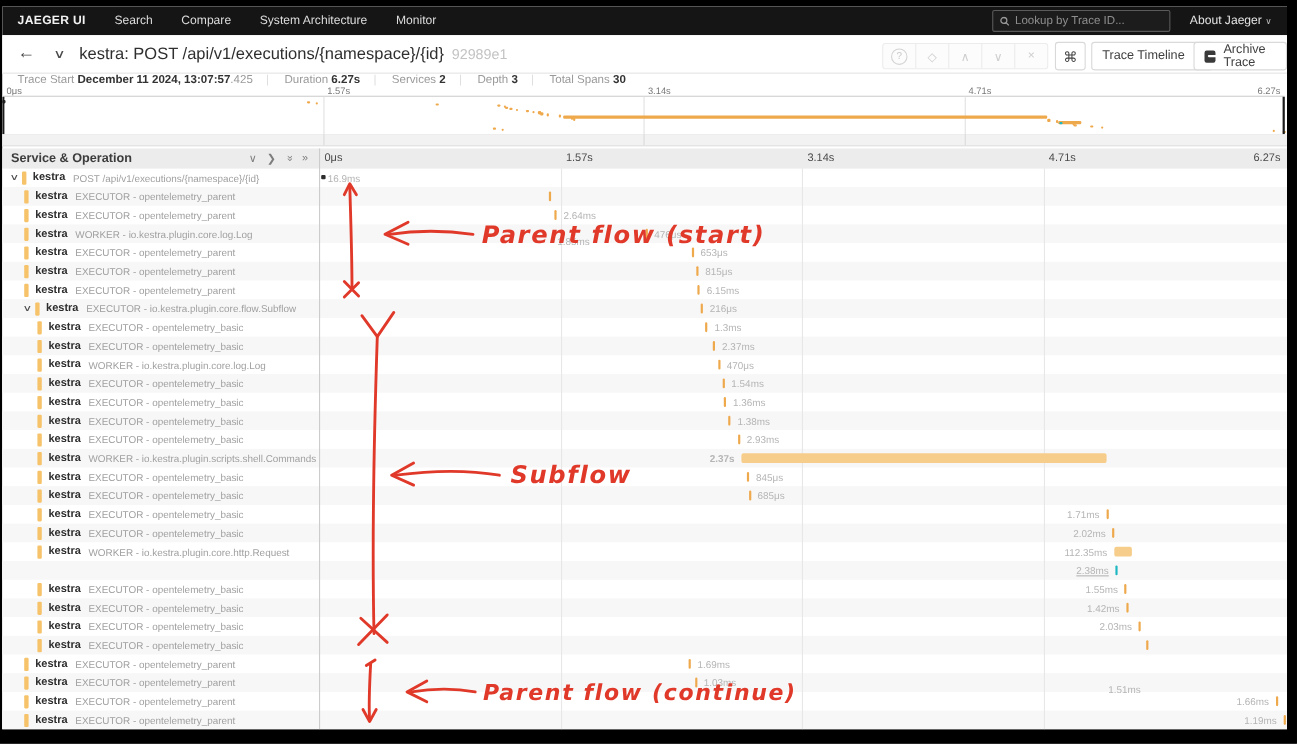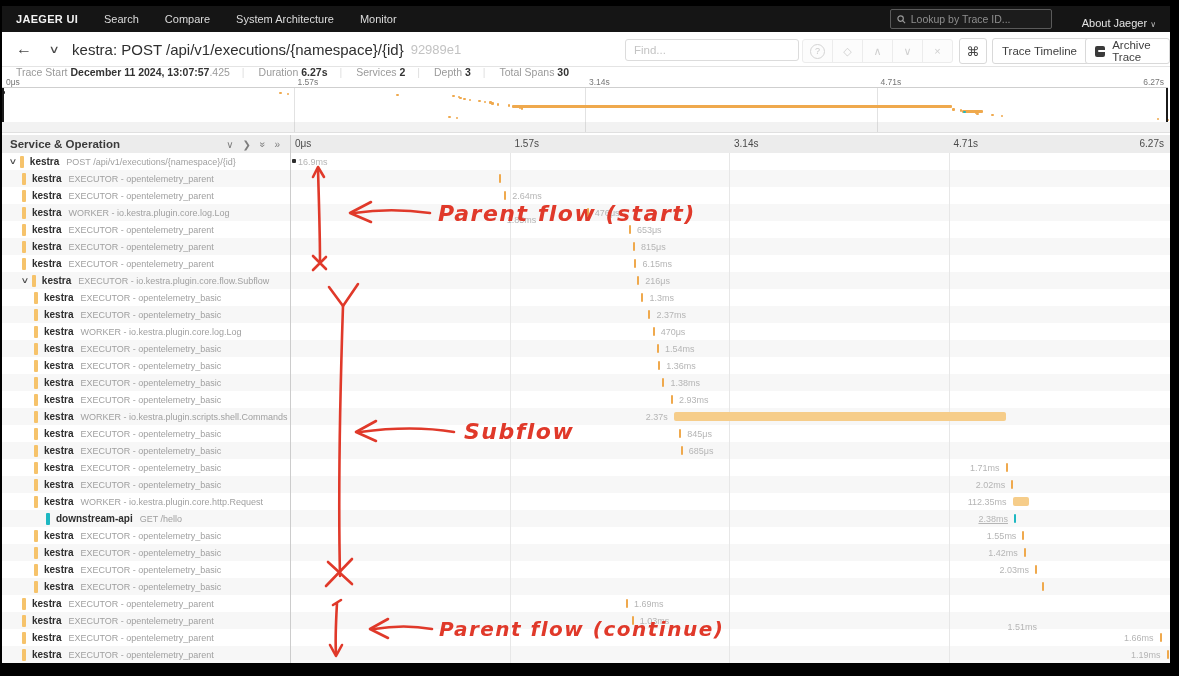--- a/index.html
+++ b/index.html
@@ -3,21 +3,21 @@
 <meta charset="utf-8">
 <style>
   html,body{margin:0;padding:0;background:#000;}
   body{width:1179px;height:676px;position:relative;overflow:hidden;
        font-family:"Liberation Sans",sans-serif;-webkit-font-smoothing:antialiased;}
   #app{position:absolute;left:2px;top:6px;width:1168px;height:657px;background:#fff;overflow:hidden;}
   
   .navbar{position:absolute;left:0;top:0;width:100%;height:26px;background:#151515;display:flex;align-items:center;}
   .nav-logo{color:#f2f2f2;font-size:11px;font-weight:700;margin-left:14px;letter-spacing:.3px;}
   .nav-item{color:#dcdcdc;font-size:11px;margin-left:26px;cursor:pointer;}
-  .nav-right{margin-left:auto;display:flex;align-items:flex-end;margin-right:14px;gap:30px;}
+  .nav-right{margin-left:auto;display:flex;align-items:center;margin-right:14px;gap:18px;}
   .nav-search{display:flex;align-items:center;gap:5px;width:148px;height:18px;border:1px solid #5a5a5a;border-radius:2px;padding:0 6px;background:#1c1c1c;}
   .nav-search svg{flex:0 0 auto;}
   .nav-search span{color:#8e8e8e;font-size:10.5px;white-space:nowrap;overflow:hidden;}
   .nav-about{color:#e4e4e4;font-size:11px;}
   .nav-about b{font-weight:400;} .caret{font-size:8px;color:#bbb;margin-left:3px;}
   
   .thead{position:absolute;left:0;top:26px;width:100%;height:34px;background:#fff;border-bottom:1px solid #e4e4e4;display:flex;align-items:center;}
   .back{font-size:16px;color:#4a4a4a;margin-left:14px;cursor:pointer;}
   .t-collapse{font-size:11px;color:#4a4a4a;margin-left:18px;cursor:pointer;transform:scaleX(1.4);}
   .t-title{font-size:15px;color:#2f2f2f;margin-left:14px;font-weight:500;white-space:nowrap;}
@@ -96,23 +96,20 @@
       </div>
       <span class="nav-about"><b>About Jaeger</b><span class="caret">∨</span></span>
     </div>
   </div>
 
   <div class="thead">
     <span class="back">←</span>
     <span class="t-collapse">∨</span>
     <span class="t-title">kestra: POST /api/v1/executions/{namespace}/{id}</span>
     <span class="t-id">92989e1</span>
-    <div class="find-wrap">
-      <input placeholder="Find..." style="">
-    </div>
     <div class="segctl">
       <span class="segbtn">
           <span class="qmark">?</span>
         </span>
       <span class="segbtn">
           <span>◇</span>
         </span>
       <span class="segbtn">
           <span>∧</span>
         </span>
@@ -356,21 +353,21 @@
         <div class="tk" style="left: 668.887px; background: rgb(239, 169, 77);"></div>
         <span class="tlbl" style="left: 676.887px;">2.93ms</span>
       </div>
       <div class="row">
         <div class="cell-l" style="padding-left: 32px;">
           <span class="cbar" style="background: rgb(246, 195, 107);"></span>
           <span class="svc">kestra</span>
           <span class="op">WORKER - io.kestra.plugin.scripts.shell.Commands</span>
         </div>
         <div class="tbar" style="left: 671.687px; width: 332px; background: rgb(246, 205, 138);"></div>
-        <span class="tlbl" style="right: 502.313px;">2.37s</span>
+        <span class="tlbl" style="right: 502.313px; font-weight: bold;">2.37s</span>
       </div>
       <div class="row">
         <div class="cell-l" style="padding-left: 32px;">
           <span class="cbar" style="background: rgb(246, 195, 107);"></span>
           <span class="svc">kestra</span>
           <span class="op">EXECUTOR - opentelemetry_basic</span>
         </div>
         <div class="tk" style="left: 677.289px; background: rgb(239, 169, 77);"></div>
         <span class="tlbl" style="left: 685.289px;">845μs</span>
       </div>
@@ -404,25 +401,20 @@
       <div class="row">
         <div class="cell-l" style="padding-left: 32px;">
           <span class="cbar" style="background: rgb(246, 195, 107);"></span>
           <span class="svc">kestra</span>
           <span class="op">WORKER - io.kestra.plugin.core.http.Request</span>
         </div>
         <div class="tbar" style="left: 1010.56px; width: 16px; background: rgb(246, 205, 138);"></div>
         <span class="tlbl" style="right: 163.435px;">112.35ms</span>
       </div>
       <div class="row">
-        <div class="cell-l" style="padding-left: 44px;">
-          <span class="cbar" style="background: rgb(30, 184, 194);"></span>
-          <span class="svc">downstream-api</span>
-          <span class="op">GET /hello</span>
-        </div>
         <div class="tk" style="left: 1011.96px; background: rgb(30, 184, 194);"></div>
         <span class="tlbl" style="right: 162.035px; text-decoration: underline;">2.38ms</span>
       </div>
       <div class="row">
         <div class="cell-l" style="padding-left: 32px;">
           <span class="cbar" style="background: rgb(246, 195, 107);"></span>
           <span class="svc">kestra</span>
           <span class="op">EXECUTOR - opentelemetry_basic</span>
         </div>
         <div class="tk" style="left: 1020.37px; background: rgb(239, 169, 77);"></div>

